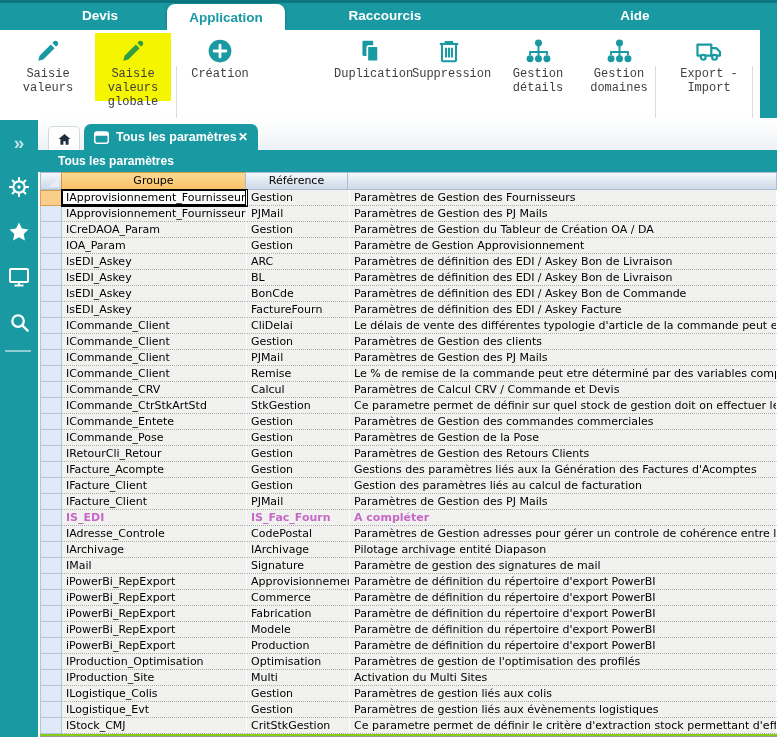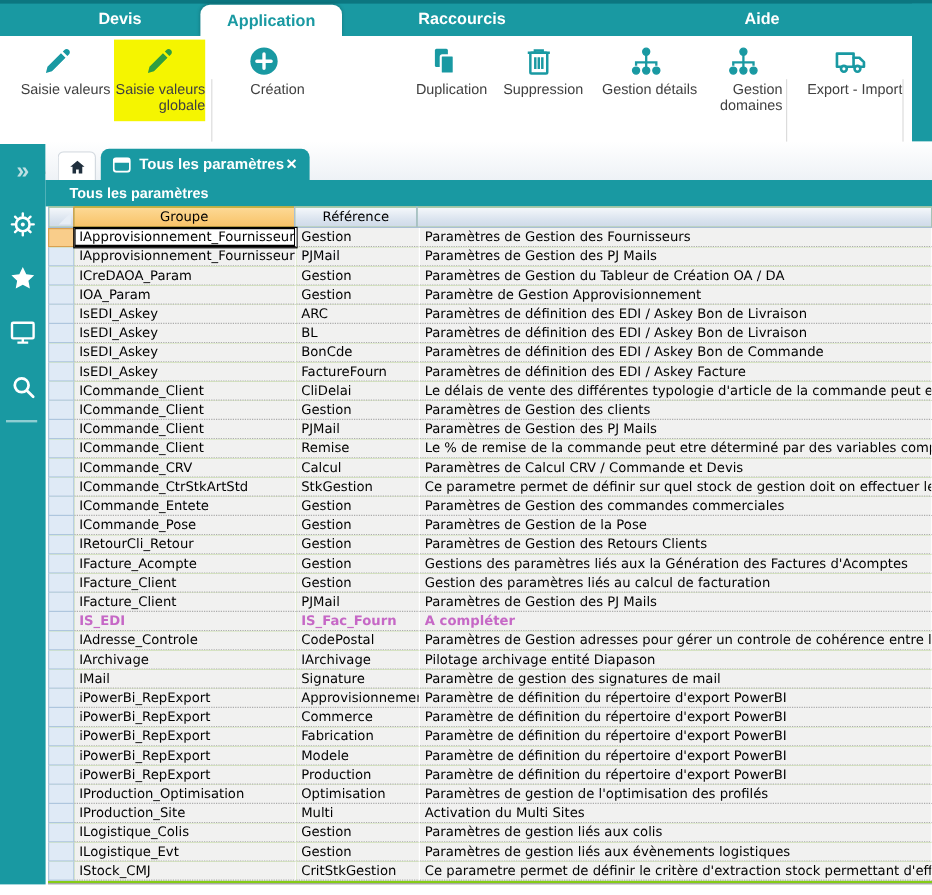--- a/index.html
+++ b/index.html
@@ -15,21 +15,21 @@
   .mtab.active{top:4px;height:26px;line-height:27px;background:#fff;color:#1999a2;
         border-radius:8px 8px 0 0;box-shadow:0 0 3px rgba(0,0,0,.25);}
   .mtab-bureau{left:40px;width:120px;}
   .mtab-application{left:167px;width:118px;}
   .mtab-raccourcis{left:320px;width:130px;}
   .mtab-administration{left:440px;width:145px;}
   .mtab-aide{left:595px;width:80px;}
 
   
   .ribbon{left:0;top:30px;width:760px;height:88px;background:#fff;}
-  .rbtn{position:absolute;top:3px;text-align:right;cursor:pointer;padding-top:2px;}
+  .rbtn{position:absolute;top:3px;text-align:center;cursor:pointer;padding-top:2px;font-family:Liberation Mono, monospace;}
   .ricon{height:32px;display:flex;align-items:center;justify-content:center;}
   .rlabel{font-size:12px;line-height:14px;color:#404040;}
   .rbtn.hl{background:#f5f500;}
   .b1{left:4px;width:88px;}
   .b2{left:95px;width:76px;height:66px;}
   .b3{left:186px;width:68px;}
   .b4{left:254px;width:76px;}
   .b5{left:334px;width:72px;}
   .b6{left:412px;width:74px;}
   .b7{left:495px;width:86px;}

